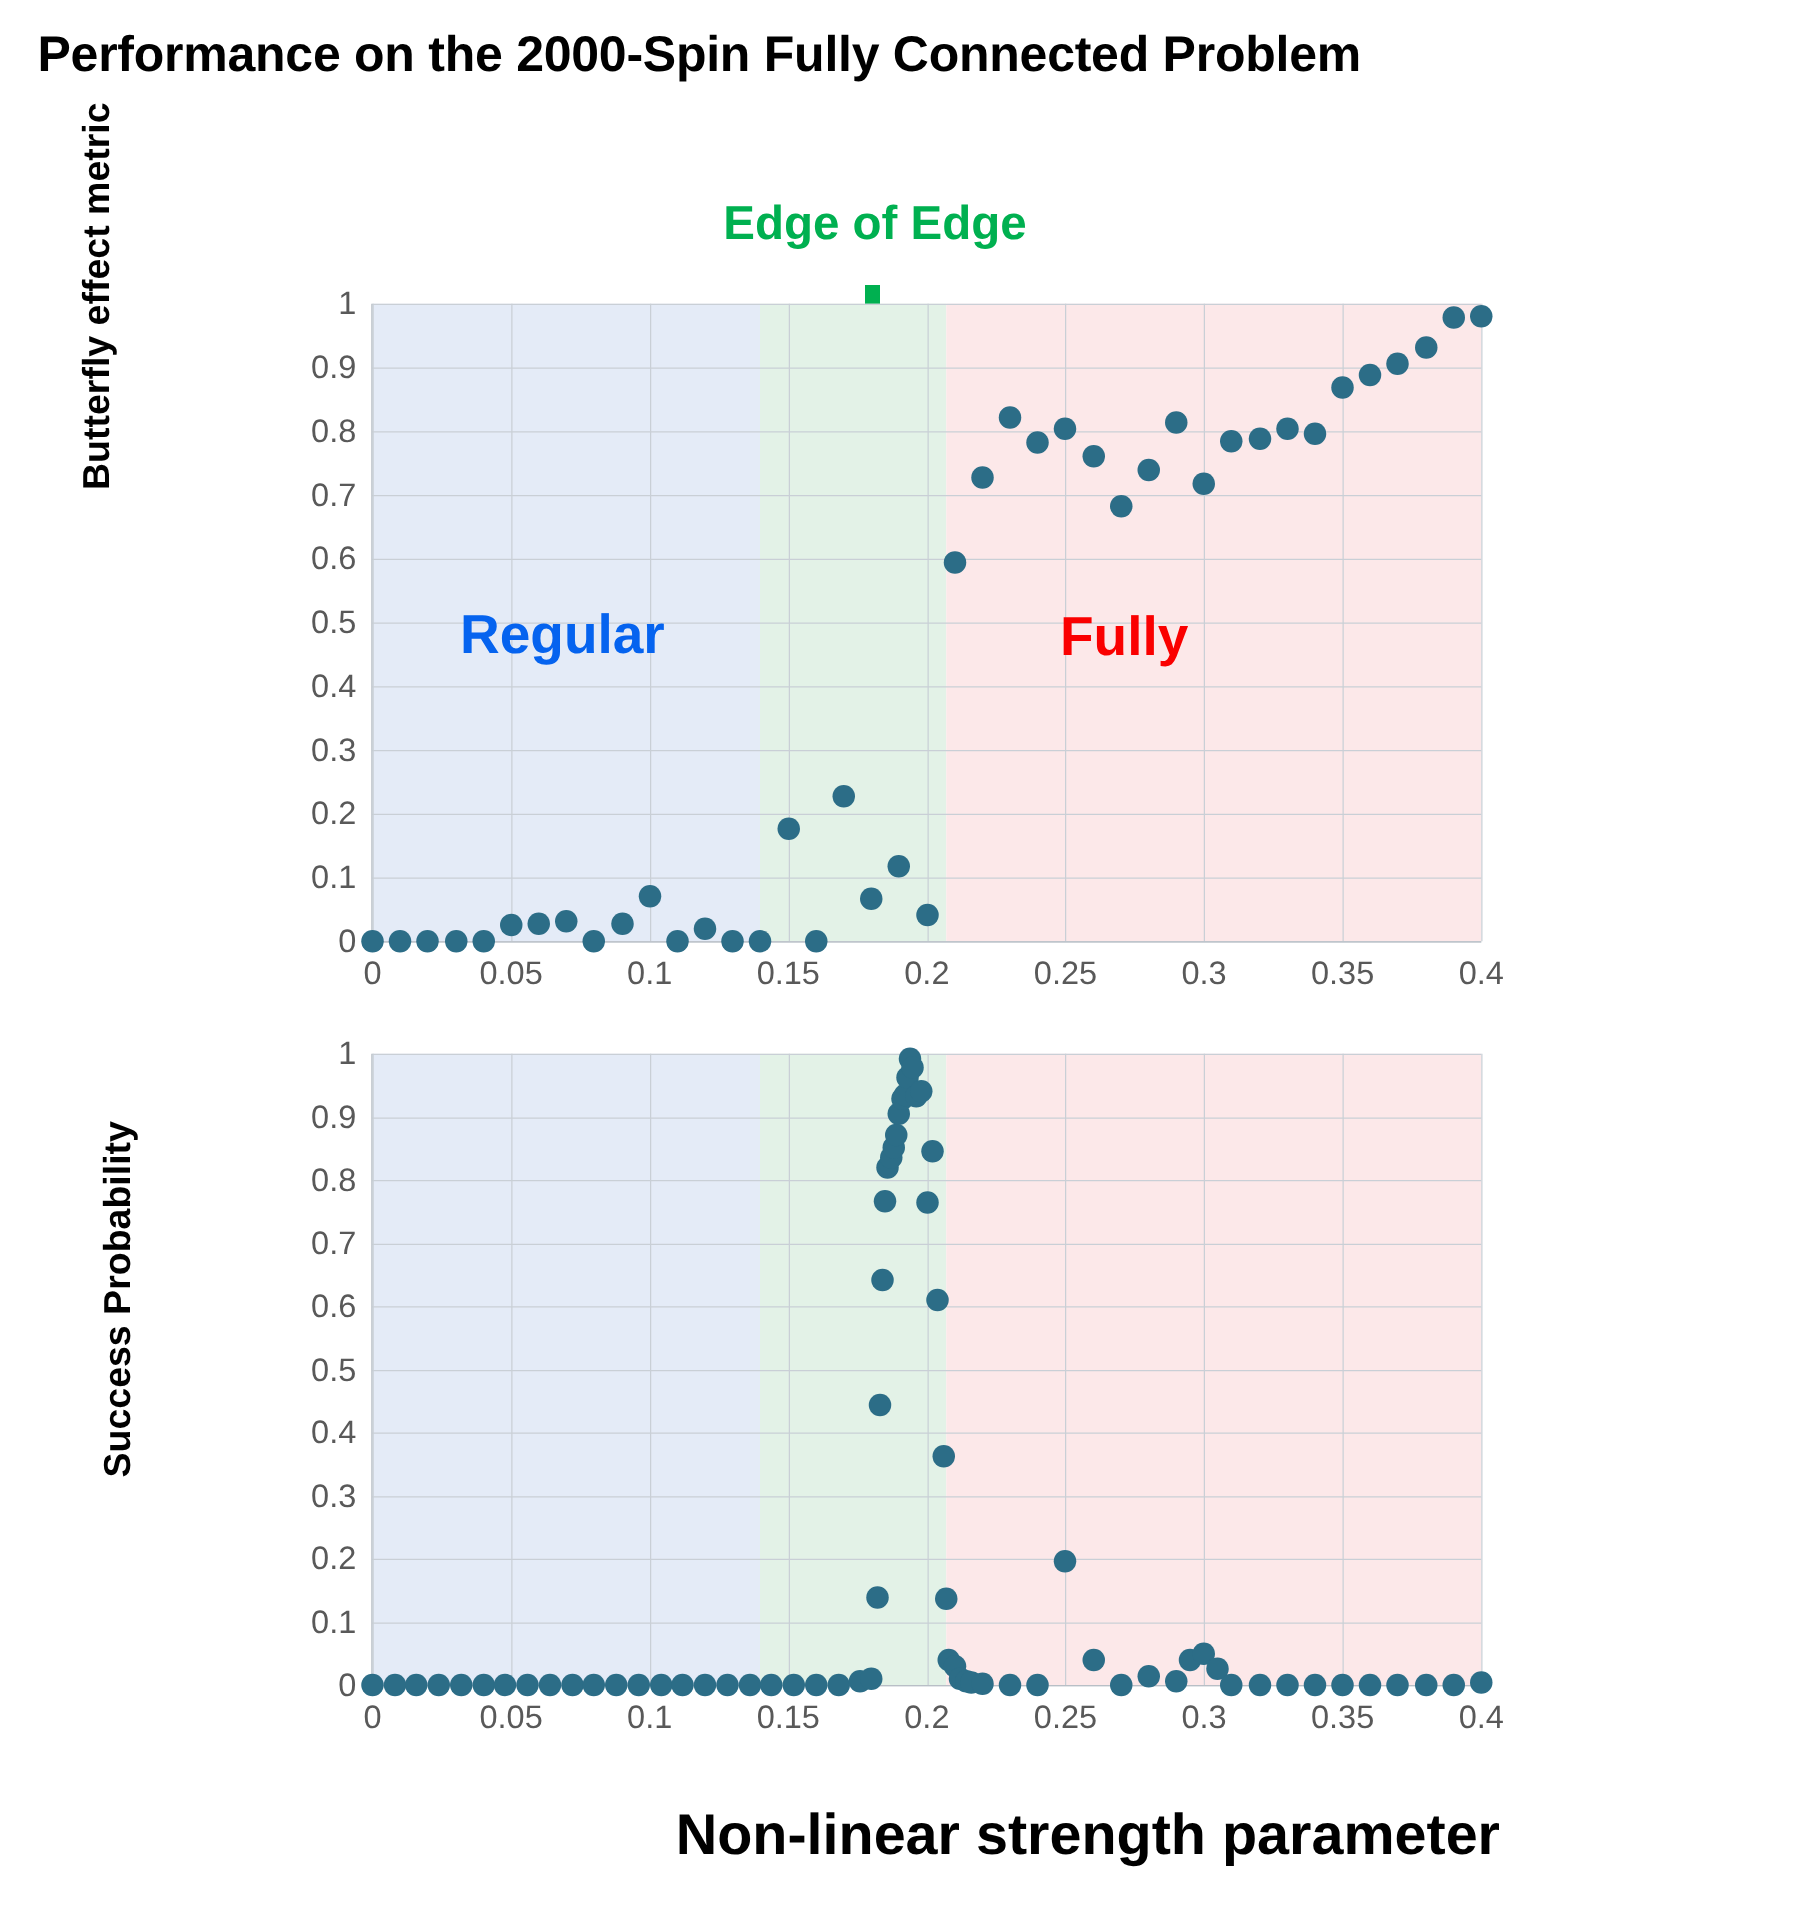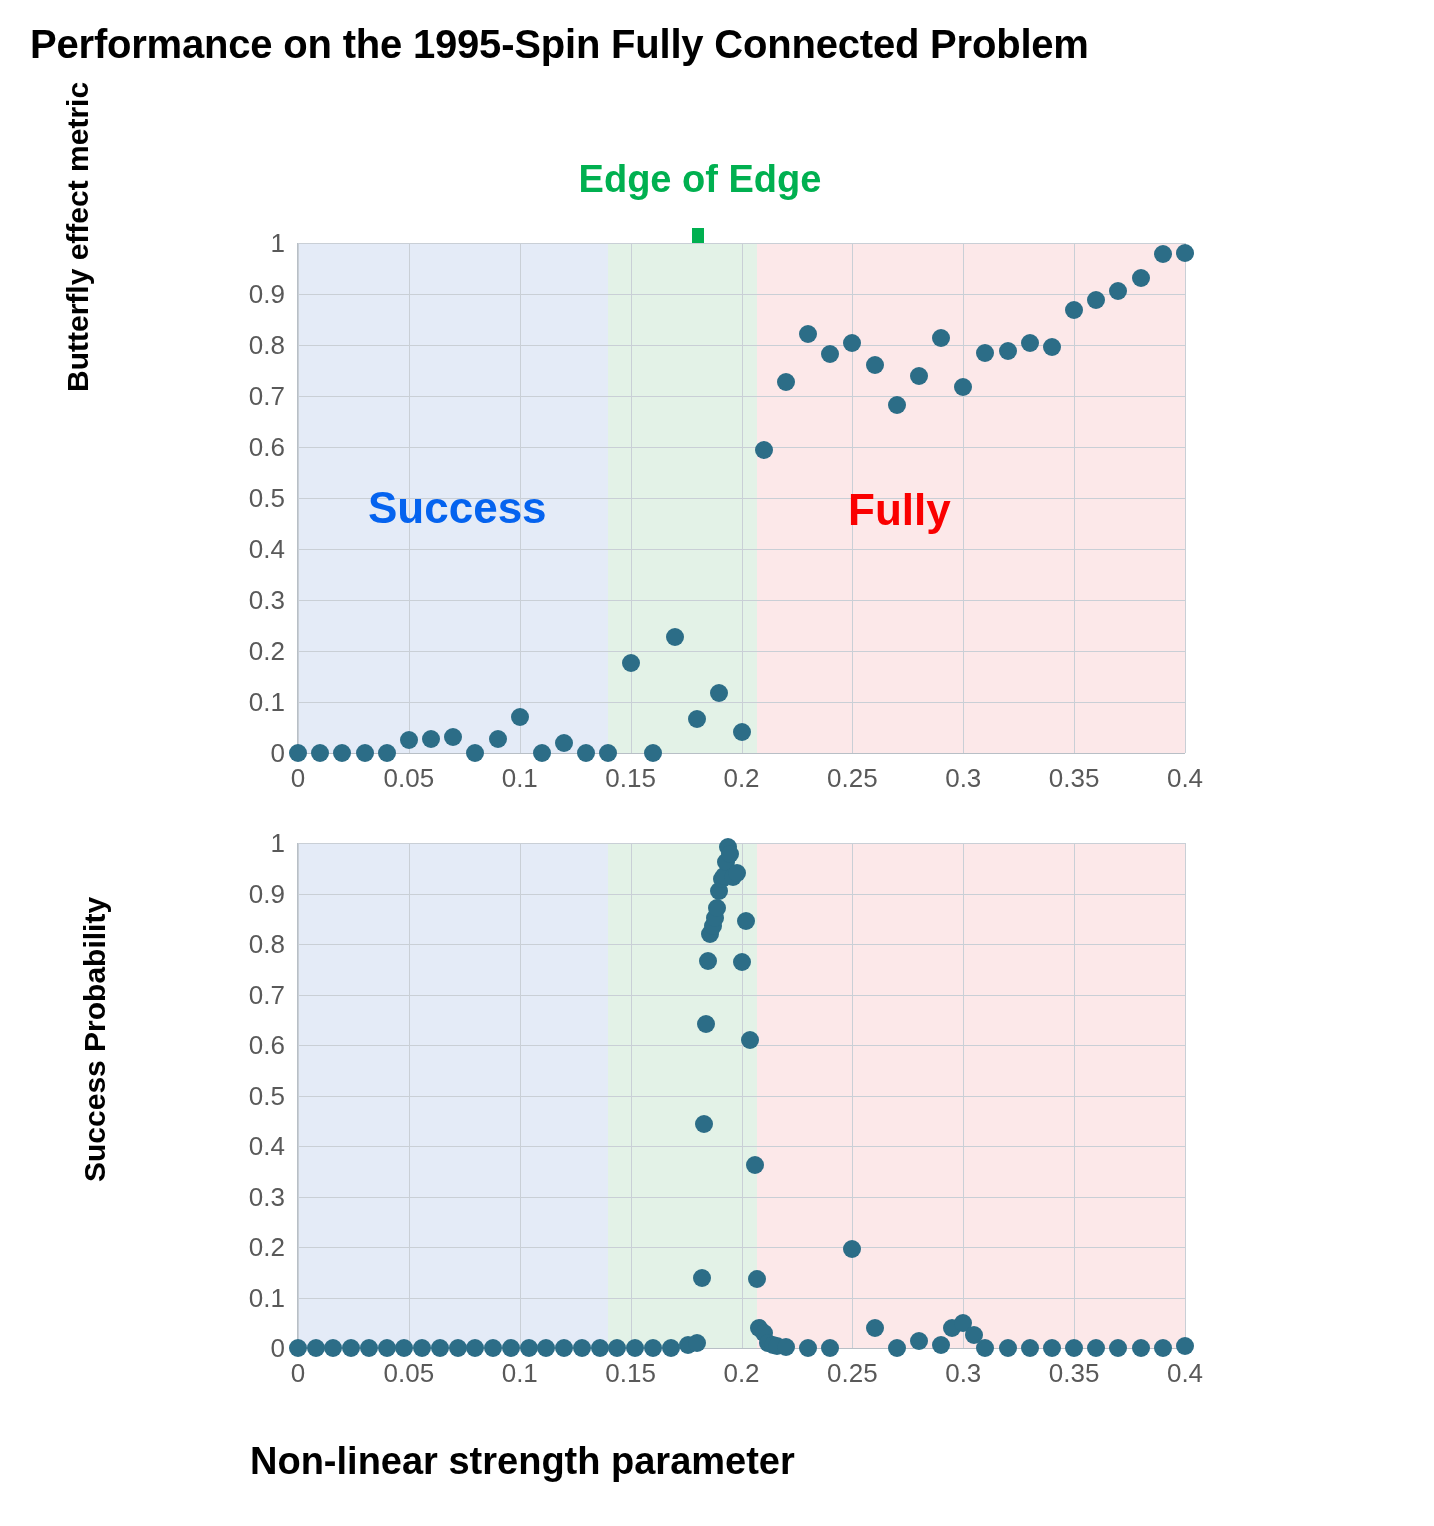--- a/index.html
+++ b/index.html
@@ -25,22 +25,22 @@
   .ylabel{
     position:absolute;font-size:30px;font-weight:bold;color:#000;
     transform-origin:50% 50%;white-space:nowrap;
   }
   #ylabel-top{left:-52px;top:245px;width:260px;text-align:center;
     transform:rotate(-90deg);}
   #ylabel-bottom{left:-30px;top:1040px;width:250px;text-align:center;
     transform:rotate(-90deg);}
 
   #xaxis-title{
-    position:absolute;left:250px;top:1440px;width:950px;text-align:left;
-    font-size:38px;font-weight:bold;color:#000;white-space:nowrap;
+    position:absolute;left:250px;top:1440px;width:950px;text-align:right;
+    font-size:46px;font-weight:bold;color:#000;white-space:nowrap;
   }
 
   .plot{position:absolute;}
   .band{position:absolute;top:0;height:100%;}
   .gridline-h{position:absolute;left:0;width:100%;height:1px;background:#c9cfd6;}
   .gridline-v{position:absolute;top:0;width:1px;height:100%;background:#c9cfd6;}
   .axis-line-left{position:absolute;left:-1px;top:0;width:1px;height:100%;background:#b8bfc6;}
   .axis-line-bottom{position:absolute;left:0;bottom:-1px;width:100%;height:1px;background:#b8bfc6;}
 
   .dot{position:absolute;width:18px;height:18px;border-radius:50%;
@@ -53,21 +53,21 @@
 
   .region-text{position:absolute;font-weight:bold;white-space:nowrap;}
   #regular-text{font-size:44px;color:#0563ef;left:368px;top:483px;}
   #chaos-text{font-size:44px;color:#fa0000;left:848px;top:485px;}
 
   #arrow{position:absolute;left:678px;top:228px;width:40px;height:90px;}
 </style>
 </head>
 <body>
 
-<div id="page-title">Performance on the 1995-Spin Fully Connected Problem</div>
+<div id="page-title">Performance on the 2000-Spin Fully Connected Problem</div>
 
 <div id="edge-label">Edge of Edge</div>
 <svg id="arrow" viewBox="0 0 40 90">
   <path d="M14 0 H26 V52 H38 L20 86 L2 52 H14 Z" fill="#00b050"></path>
 </svg>
 
 <div class="ylabel" id="ylabel-top">Butterfly effect metric</div>
 <div class="ylabel" id="ylabel-bottom">Success Probability</div>
 
 <div class="panel" id="panel-top">
@@ -158,21 +158,21 @@
       <div class="xtick" style="left: 221.75px;">0.1</div>
       <div class="xtick" style="left: 332.625px;">0.15</div>
       <div class="xtick" style="left: 443.5px;">0.2</div>
       <div class="xtick" style="left: 554.375px;">0.25</div>
       <div class="xtick" style="left: 665.25px;">0.3</div>
       <div class="xtick" style="left: 776.125px;">0.35</div>
       <div class="xtick" style="left: 887px;">0.4</div>
     </div>
 </div>
 
-<div class="region-text" id="regular-text">Success</div>
+<div class="region-text" id="regular-text">Regular</div>
 <div class="region-text" id="chaos-text">Fully</div>
 
 <div class="panel" id="panel-bottom">
   <div class="plot" id="plot-bottom" style="left:298px;top:15px;width:887px;height:505px;">
       <div class="band" style="left: 0px; width: 310.45px; background: rgb(228, 235, 247);"></div>
       <div class="band" style="left: 310.45px; width: 148.572px; background: rgb(227, 242, 231);"></div>
       <div class="band" style="left: 459.022px; width: 427.978px; background: rgb(252, 232, 233);"></div>
       <div class="gridline-h" style="top: 505px;"></div>
       <div class="gridline-h" style="top: 454.5px;"></div>
       <div class="gridline-h" style="top: 404px;"></div>

